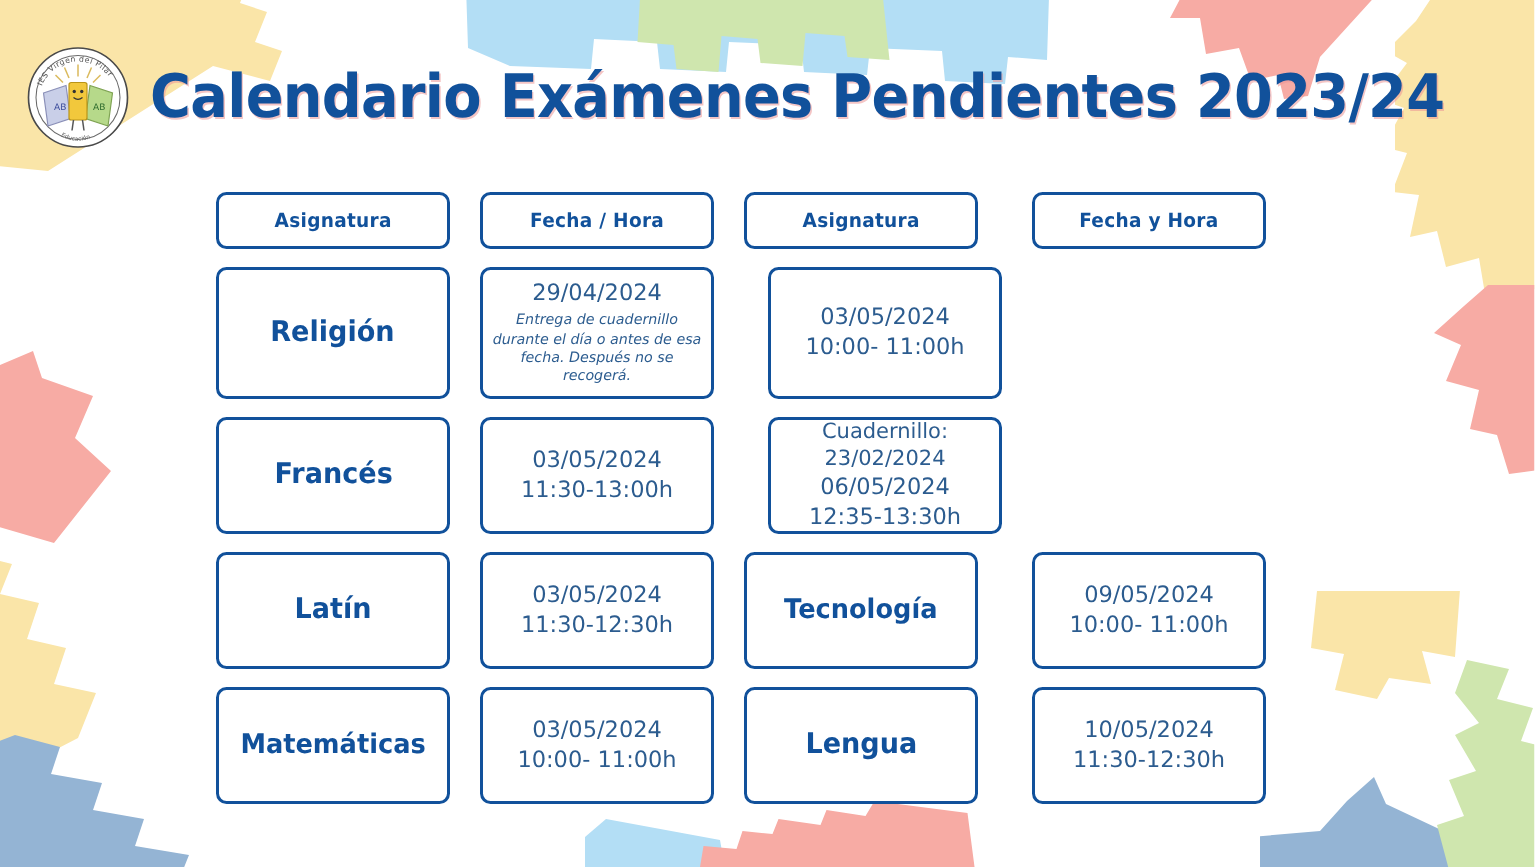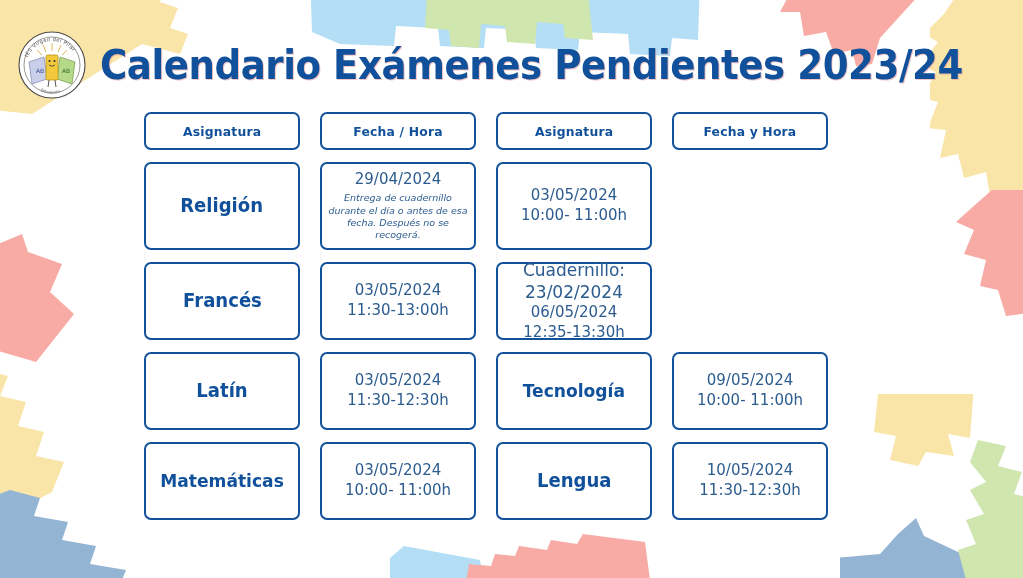--- a/index.html
+++ b/index.html
@@ -53,21 +53,21 @@
     white-space: nowrap;
     transform: scaleX(0.93);
     transform-origin: left center;
     text-shadow: 1px 1px 0 rgba(235,150,150,0.55);
   }
 
   
   #grid {
     position: absolute;
     left: 144px;
-    top: 112px;
+    top: 128px;
     width: 672px;
   }
   .row {
     display: flex;
     gap: 20px;
     margin-bottom: 12px;
   }
   .cell {
     border: 2px solid #11519B;
     border-radius: 7px;
@@ -76,21 +76,21 @@
     display: flex;
     flex-direction: column;
     align-items: center;
     justify-content: center;
     text-align: center;
     padding: 4px 6px;
   }
   .col-a { flex: 0 0 156px; }
   .col-b { flex: 0 0 156px; text-align: center; }
   .col-c { flex: 0 0 156px; }
-  .col-d { flex: 0 0 156px; }
+  .col-d { flex: 0 0 156px; margin-left: 16px; }
 
   .row-head .cell { height: 38px; }
   .row-body .cell { height: 78px; }
   .row-tall .cell  { height: 88px; }
 
   .head-text {
     font-size: 13px;
     font-weight: bold;
     color: #11519B;
     letter-spacing: 0.2px;
@@ -112,21 +112,21 @@
   }
   .datetime .note {
     font-size: 9.5px;
     line-height: 1.3;
     display: block;
     margin-top: 2px;
     color: #2C5C8F;
     font-style: italic;
   }
   .datetime .pre {
-    font-size: 17px;
+    font-size: 14px;
     display: block;
     line-height: 1.3;
     color: #2C5C8F;
   }
 </style>
 </head>
 <body>
 
 <div id="canvas">
 

